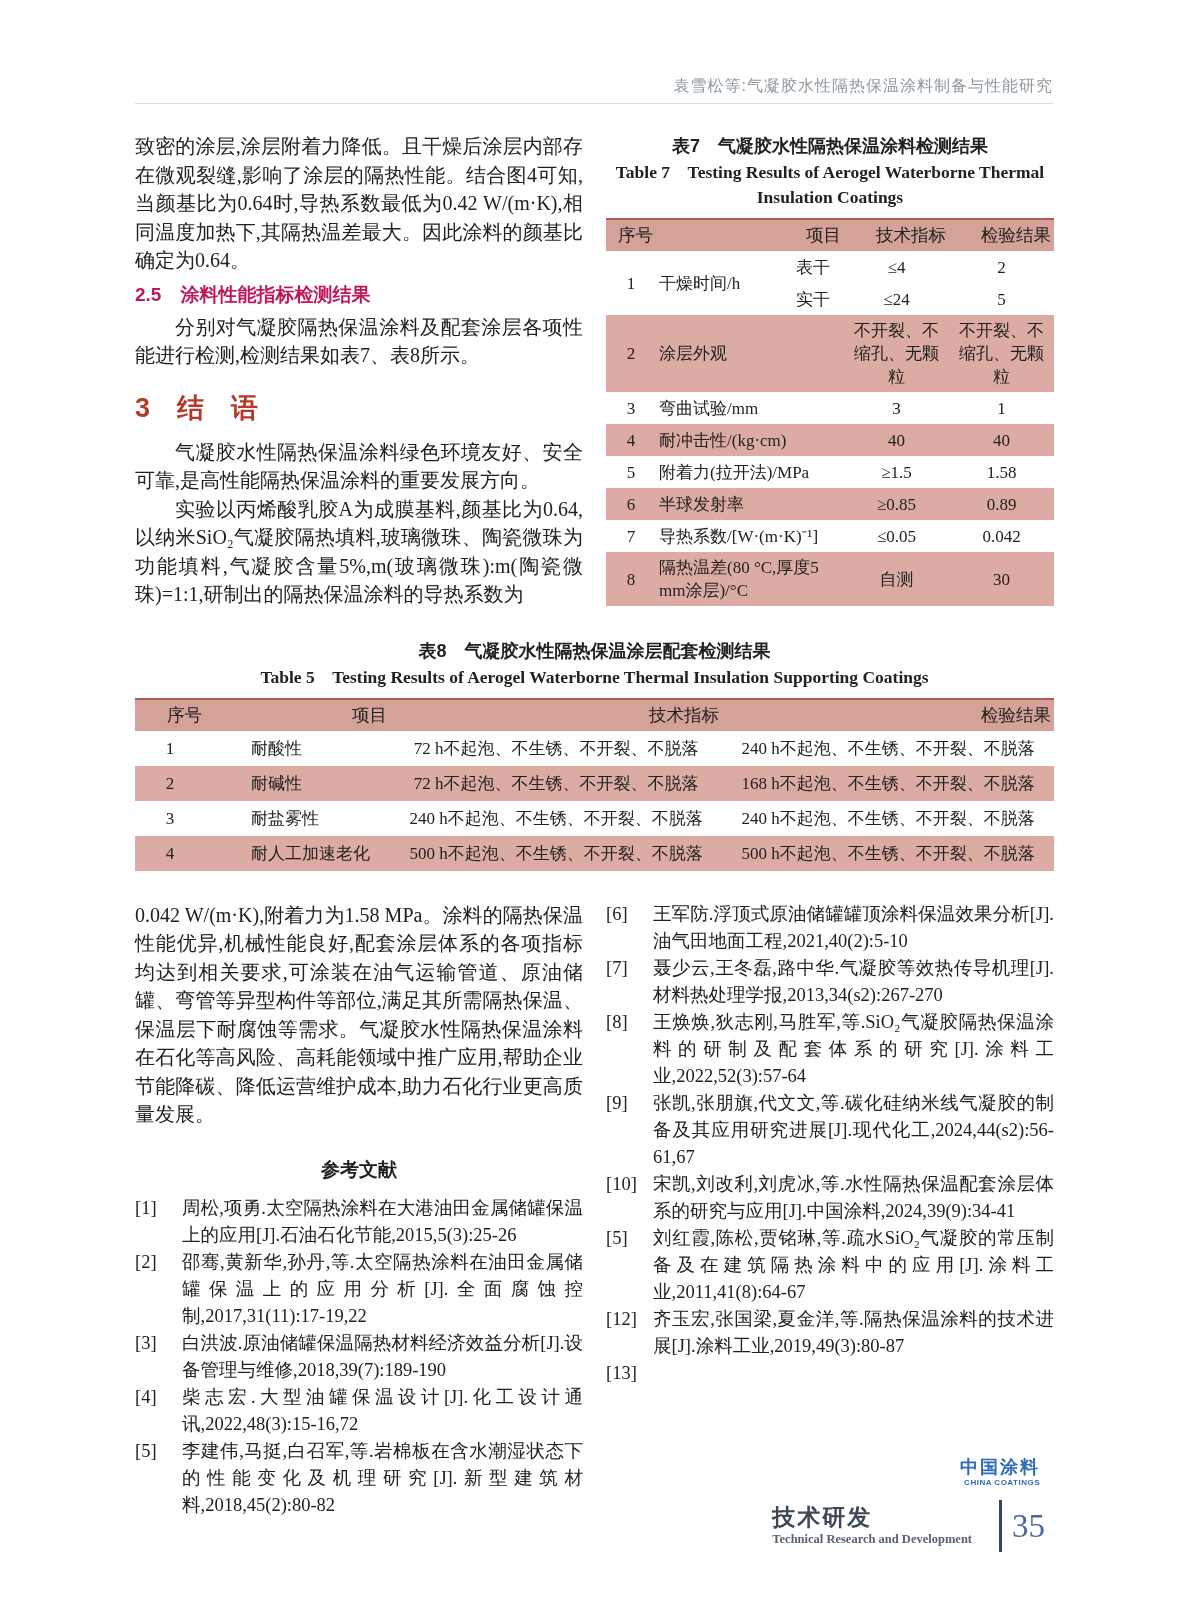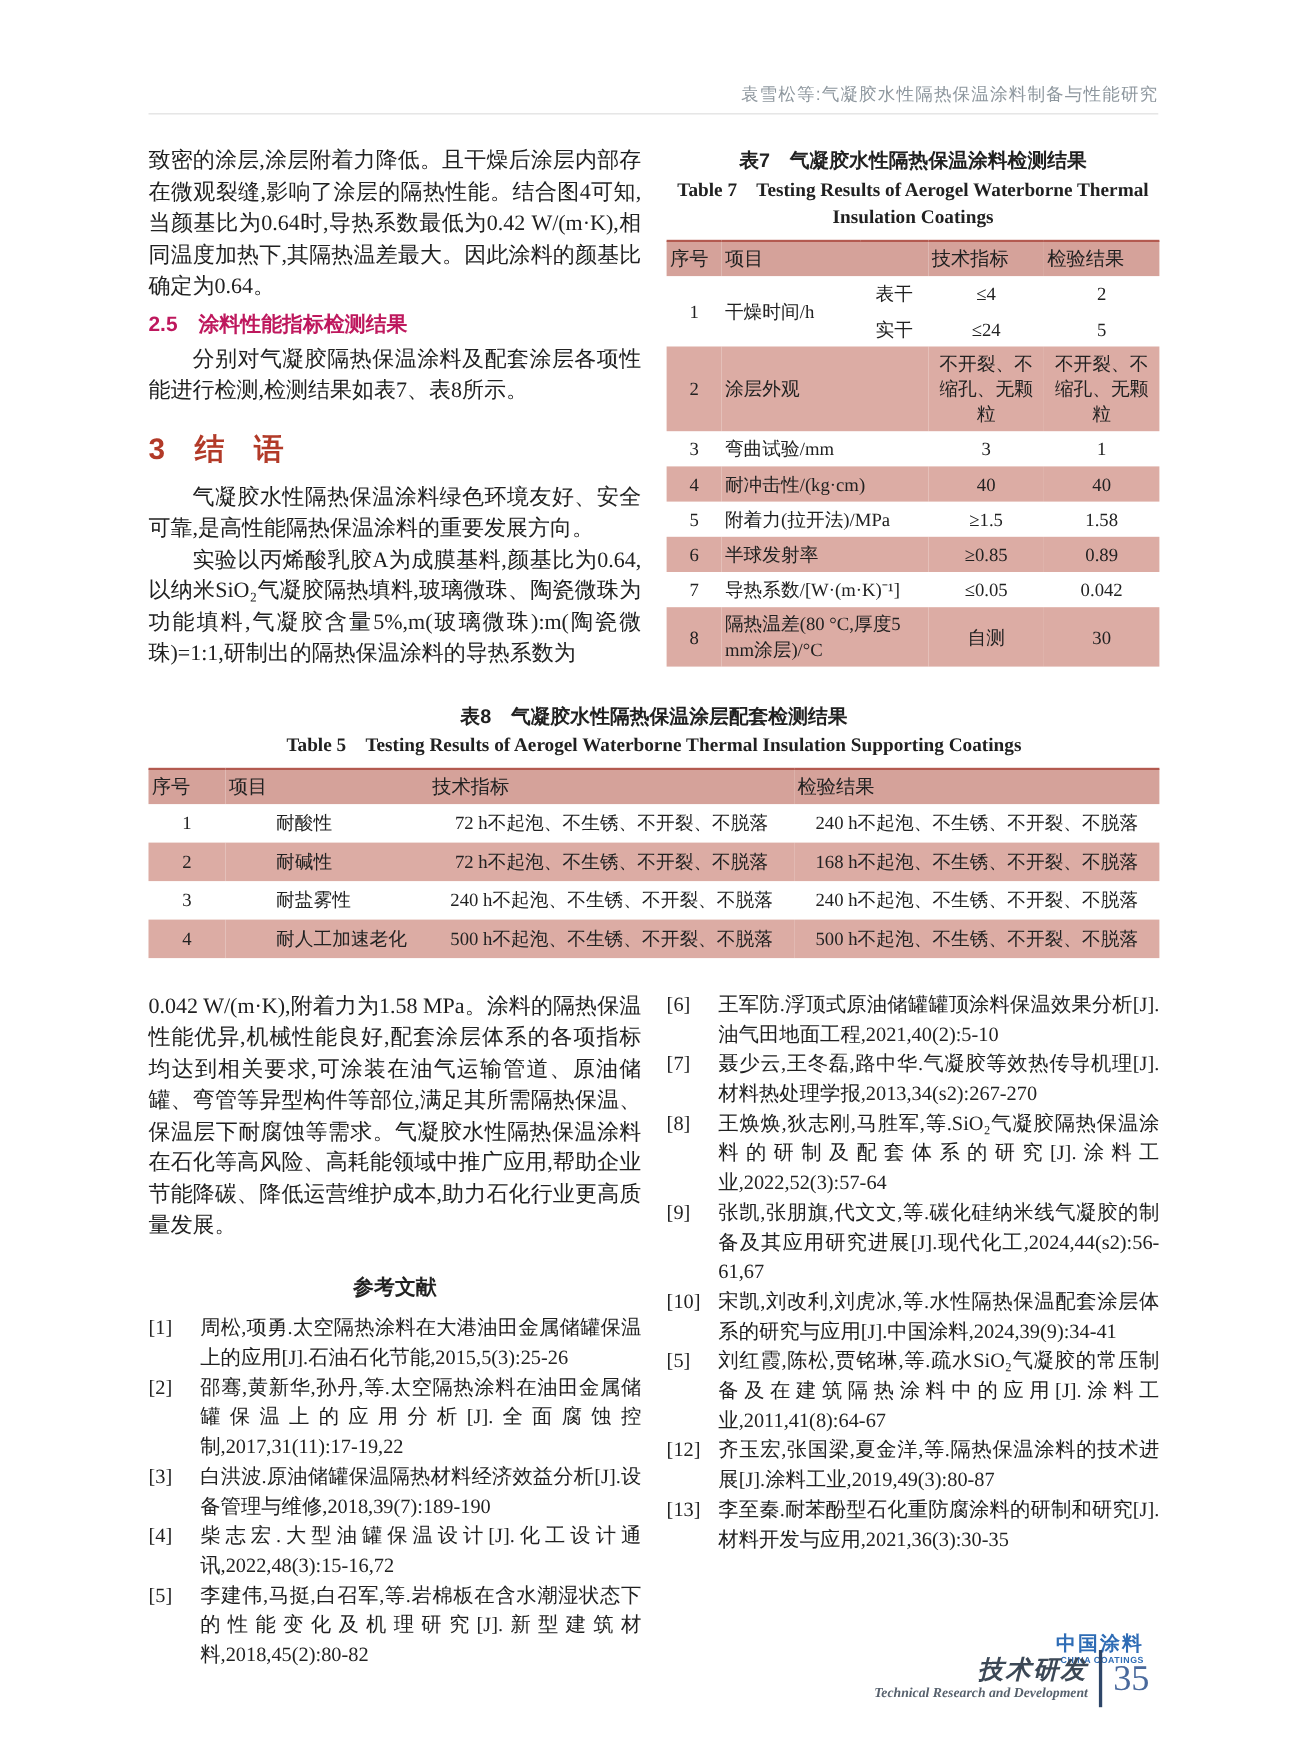--- a/index.html
+++ b/index.html
@@ -38,21 +38,21 @@
   }
   .cap-en {
     text-align:center; font-weight:bold; font-size:17.5px; line-height:25px;
     margin:2px 0 8px 0;
   }
 
   table.dtab { width:100%; border-collapse:collapse; font-size:17px; }
   table.dtab td, table.dtab th { padding:4px 3px; vertical-align:middle; line-height:23px; font-weight:normal; }
   table.t7 { border-top:2.5px solid #b35a50; }
   tr.hdr { background:#d5a29a; }
-  tr.hdr th { font-family:"Liberation Sans", sans-serif; font-size:17.5px; text-align:left; }
+  tr.hdr th { font-family:"Liberation Sans", sans-serif; font-size:17.5px; text-align:right; }
   tr.pink { background:#dcaca4; }
   td.c-no { text-align:center; }
   td.c-item { text-align:left; padding-left:7px; }
   td.c-sub { text-align:center; }
   td.c-spec, td.c-res { text-align:center; }
   .t7 td { height:24px; }
   .t8 td { height:27px; }
   .t8 td.c-item { padding-left:46px; }
 
   .t7note { color:#ab3329; font-size:16.5px; margin-top:9px; padding-left:24px; }
@@ -69,21 +69,21 @@
   .logo-cn {
     font-family:"Liberation Sans", sans-serif; font-weight:bold;
     color:#2e6cb5; font-size:18px; letter-spacing:2px; line-height:20px;
   }
   .logo-en {
     font-family:"Liberation Sans", sans-serif; font-weight:bold;
     color:#2e6cb5; font-size:8px; letter-spacing:0.5px; line-height:11px;
   }
 
   .footer { position:absolute; top:1500px; right:142px; display:flex; align-items:center; }
-  .f-text { text-align:right; margin-right:10px;font-style:italic; }
+  .f-text { text-align:left; margin-right:27px; }
   .f-cn {
     font-family:"Liberation Sans", sans-serif; font-weight:bold;
     font-size:23px; color:#3c4856; line-height:27px; letter-spacing:2px;
   }
   .f-en { font-weight:bold; font-size:12.5px; color:#57616d; line-height:17px; }
   .f-bar { width:3px; height:52px; background:#2e4668; margin-right:10px; }
   .f-num { font-size:33px; color:#49699c; }
 </style>
 </head>
 <body>
@@ -283,21 +283,20 @@
         <div class="ref">
           <span class="ref-no">[5]</span>
           <span class="ref-text">刘红霞,陈松,贾铭琳,等.疏水SiO₂气凝胶的常压制备及在建筑隔热涂料中的应用[J].涂料工业,2011,41(8):64-67</span>
         </div>
         <div class="ref">
           <span class="ref-no">[12]</span>
           <span class="ref-text">齐玉宏,张国梁,夏金洋,等.隔热保温涂料的技术进展[J].涂料工业,2019,49(3):80-87</span>
         </div>
         <div class="ref">
           <span class="ref-no">[13]</span>
-          <span class="ref-text">李至秦.耐苯酚型石化重防腐涂料的研制和研究[J].材料开发与应用,2021,36(3):30-35</span>
         </div>
 
         <div class="logo">
           <div class="logo-cn">中国涂料</div>
           <div class="logo-en">CHINA COATINGS</div>
         </div>
       </div>
     </div>
   </div>
 

